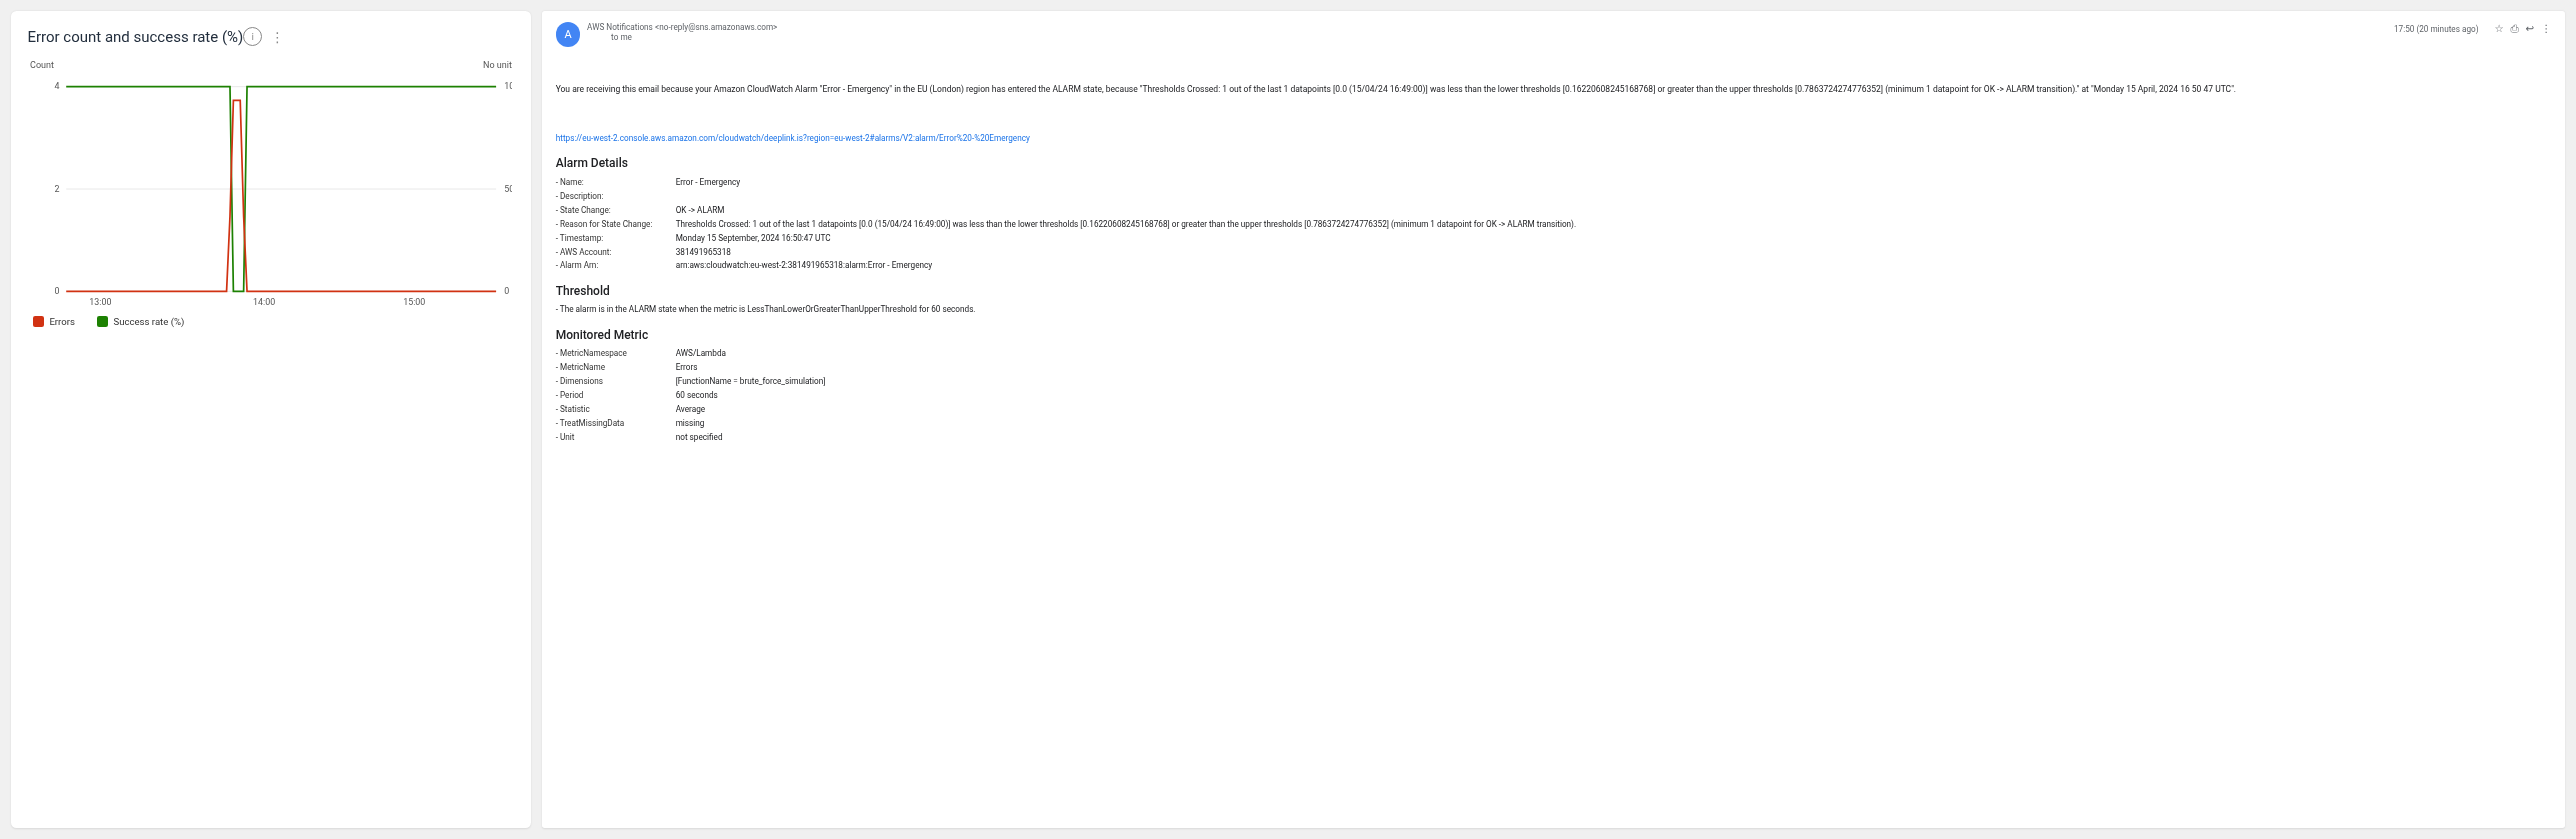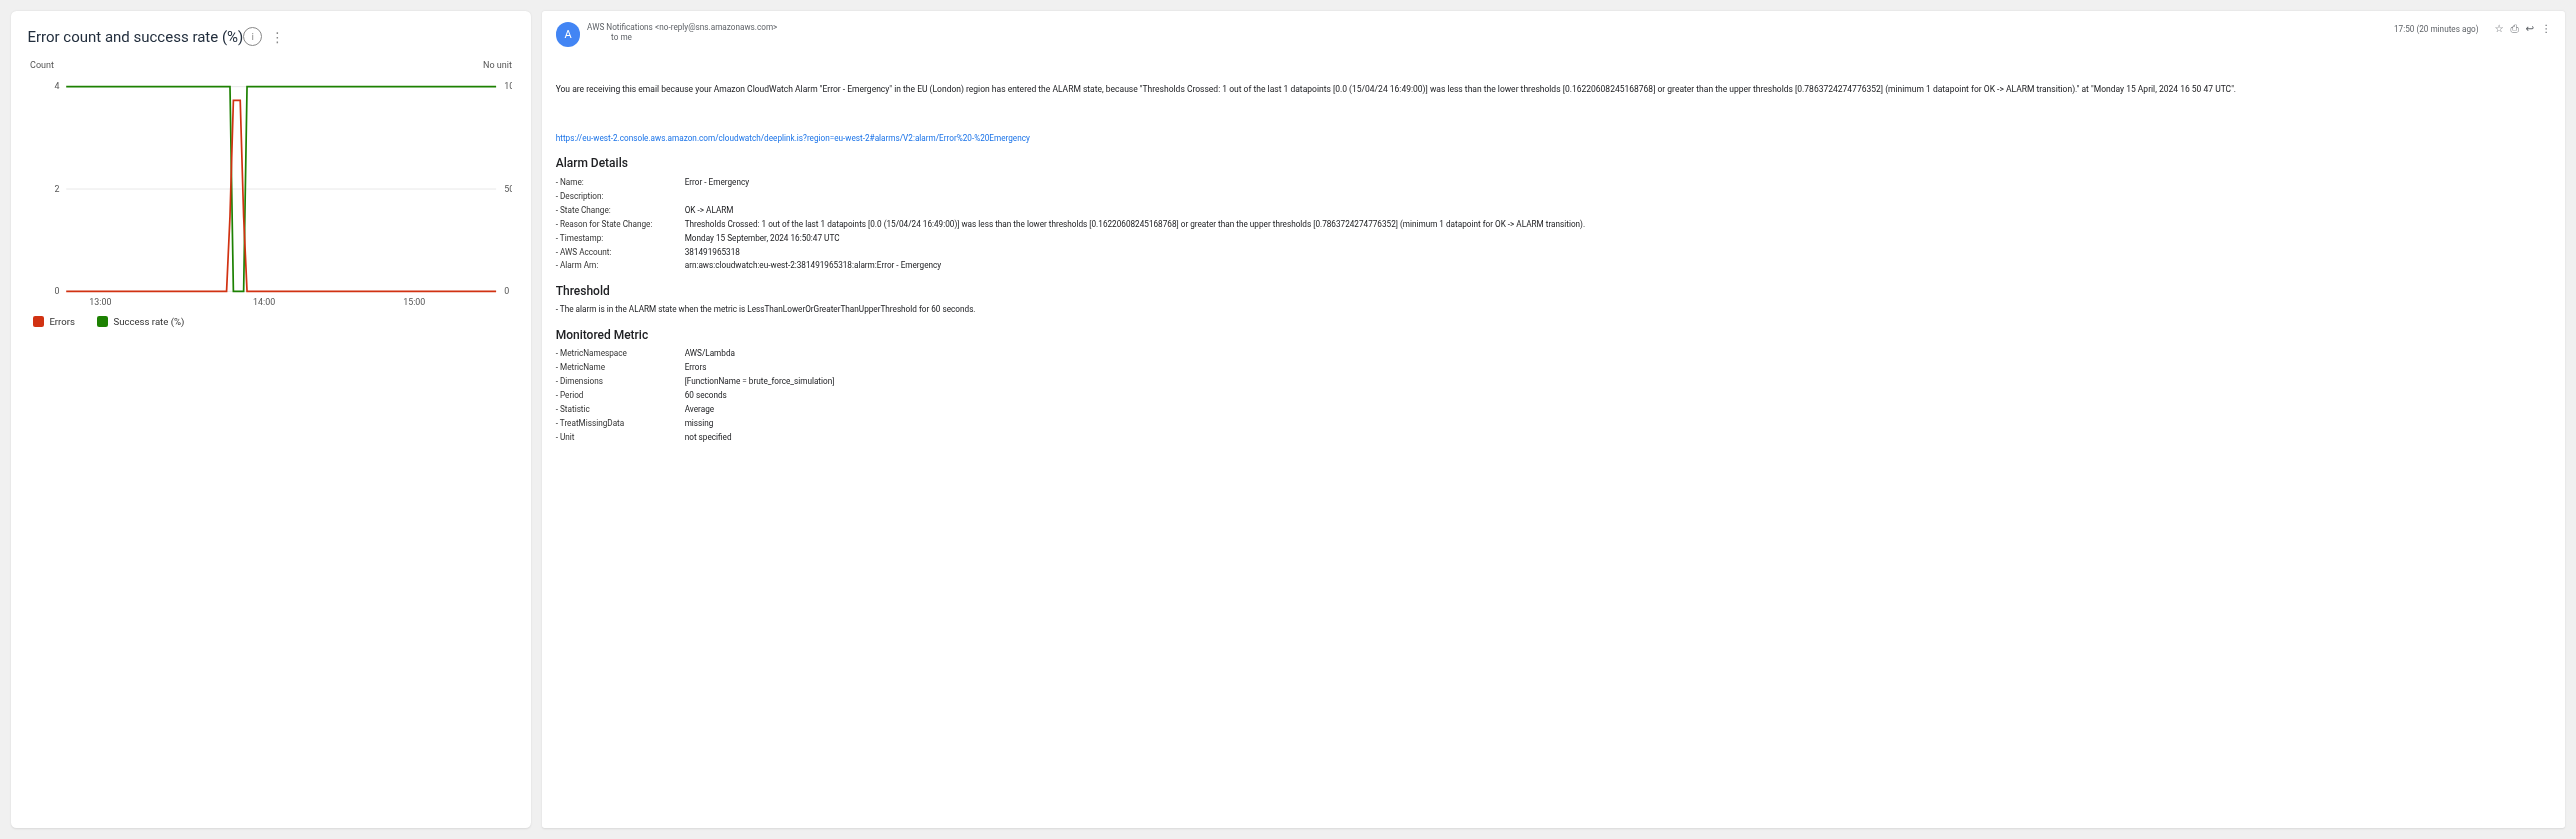--- a/index.html
+++ b/index.html
@@ -221,21 +221,21 @@
     }
 
     .alarm-section-title {
       font-weight: 500;
       margin-bottom: 2.7px;
       font-size: 12px;
     }
 
     .alarm-detail-row {
       display: flex;
-      gap: 20px;
+      gap: 11px;
       font-size: 8.2px;
       line-height: 1.7;
     }
 
     .alarm-detail-label {
       color: #333;
       white-space: nowrap;
       min-width: 109px;
     }
 

